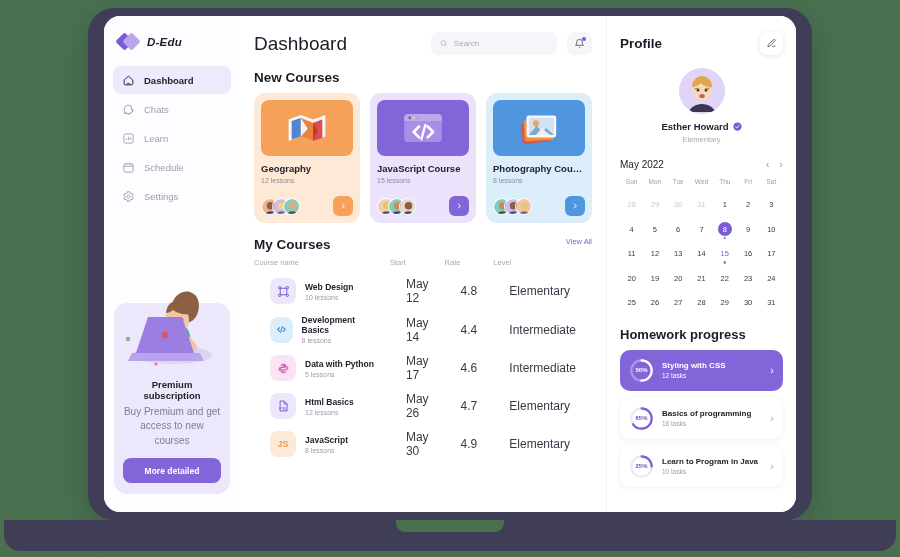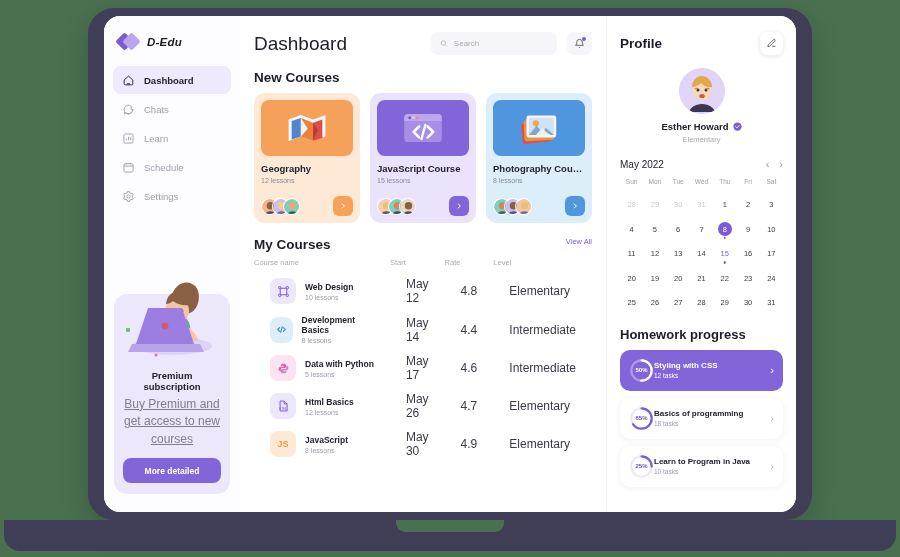--- a/index.html
+++ b/index.html
@@ -74,21 +74,21 @@
   .nav-item svg { flex: 0 0 13px; }
 
   .promo {
     margin: auto 10px 10px 10px;
     background: #ece7fb; border-radius: 13px;
     padding: 76px 9px 11px 9px;
     text-align: center; position: relative;
   }
   .promo-art { position: absolute; left: 0; right: 0; top: -34px; height: 112px; }
   .promo-title { font-size: 9.5px; font-weight: 700; color: #23222e; }
-  .promo-sub { font-size: 12px; color: #7f7d90; line-height: 1.45; margin-top: 4px; text-decoration: underline; }
+  .promo-sub { font-size: 10px; color: #7f7d90; line-height: 1.45; margin-top: 4px; }
   .promo-btn {
     margin-top: 10px; width: 100%; height: 25px; border: none; border-radius: 8px;
     background: #8165d9; color: #fff; font-size: 8.5px; font-weight: 600;
     font-family: inherit; cursor: pointer;
   }
 
   
   #main { flex: 1 1 auto; height: 100%; display: flex; flex-direction: column;
           background: #ffffff; min-width: 0; }
   #topbar { display: flex; align-items: center; gap: 10px; padding: 16px 14px 6px 14px; }
@@ -166,21 +166,21 @@
   #calendar td { text-align: center; padding: 3px 0; position: relative; }
   .day { font-size: 7.5px; color: #3a3947; display: inline-flex; width: 14px; height: 14px;
          align-items: center; justify-content: center; border-radius: 50%; }
   .day.muted { color: #c9c8d3; }
   .day.sel { background: #7c5cd6; color: #fff; }
   .day.hl { color: #7c5cd6; }
   .daydot { position: absolute; left: 50%; transform: translateX(-50%); bottom: 0;
             width: 2.5px; height: 2.5px; border-radius: 50%; background: #7c5cd6; }
 
   #hw-title { font-size: 13px; color: #1d1c28; margin: 14px 0 8px; }
-  .hw-item { display: flex; align-items: center; border-radius: 10px;
+  .hw-item { display: flex; align-items: center; gap: 8px; border-radius: 10px;
              padding: 8px 9px; margin-bottom: 7px; cursor: pointer; background: #fff;
              box-shadow: 0 1px 6px rgba(40,30,80,.07); }
   .hw-item.active { background: #8165d9; box-shadow: none; }
   .hw-ring { width: 25px; height: 25px; flex: 0 0 25px; position: relative; }
   .hw-ring .pct { position: absolute; inset: 0; display: flex; align-items: center;
                   justify-content: center; font-size: 6px; font-weight: 700; color: #6d51c4; }
   .hw-item.active .hw-ring .pct { color: #fff; }
   .hw-name { font-size: 8px; font-weight: 600; color: #23222e; }
   .hw-tasks { font-size: 6.5px; color: #9d9bab; margin-top: 2px; }
   .hw-item.active .hw-name, .hw-item.active .hw-tasks { color: #fff; }

